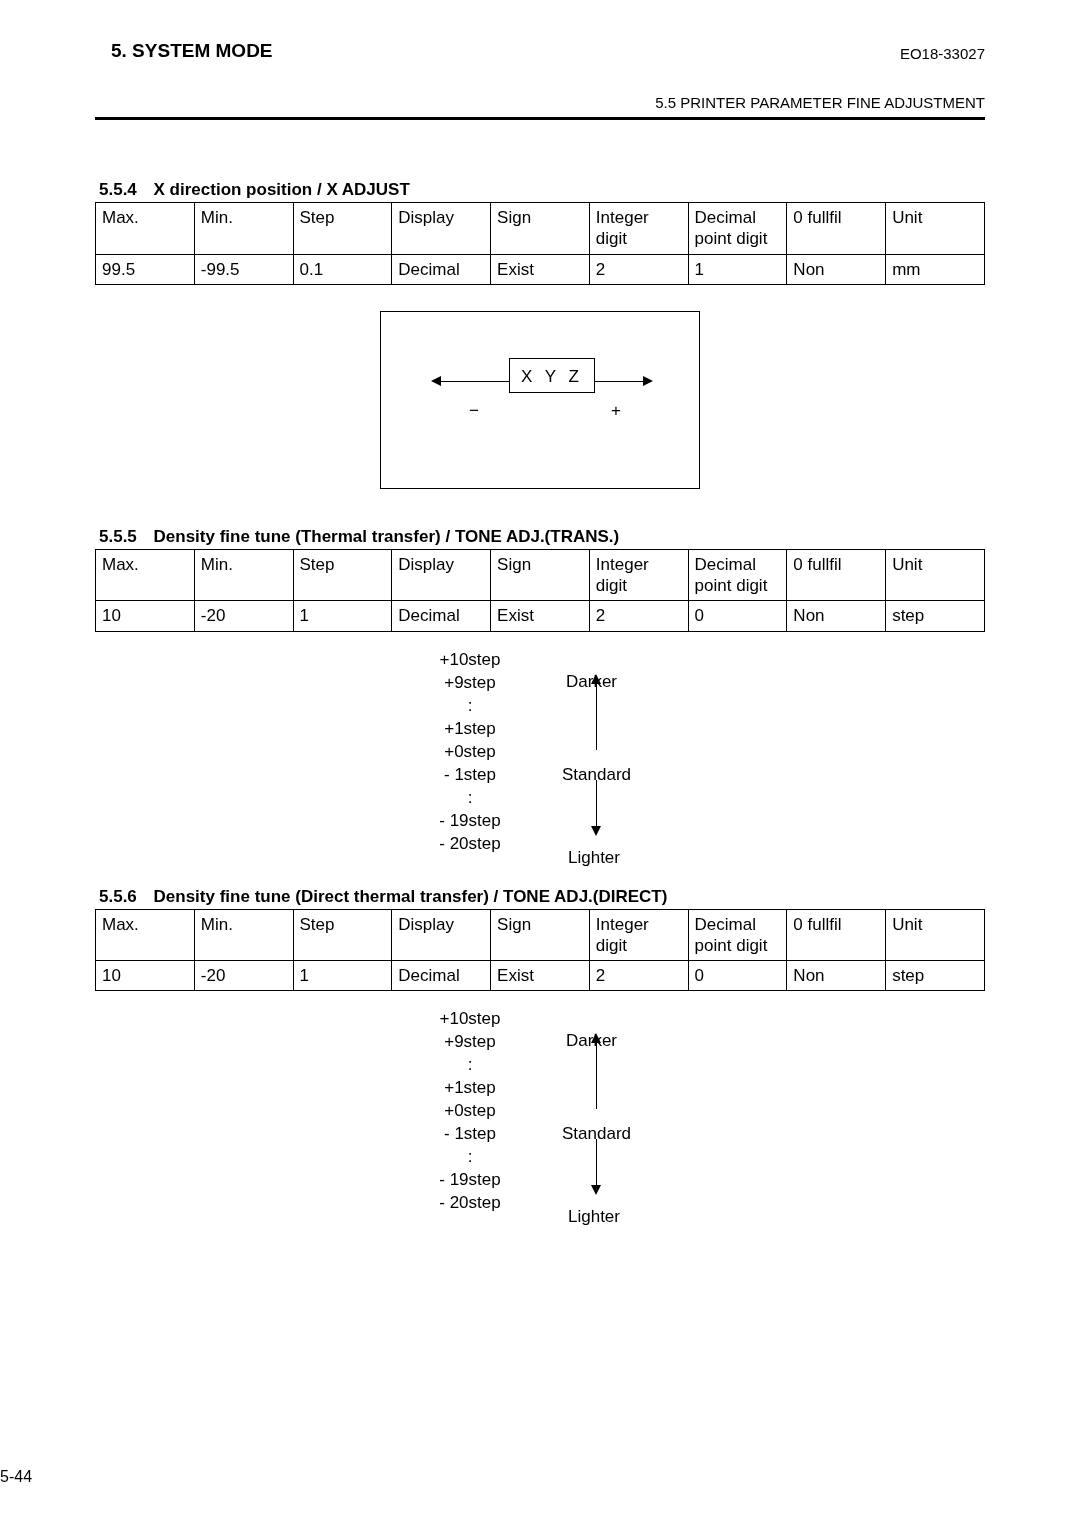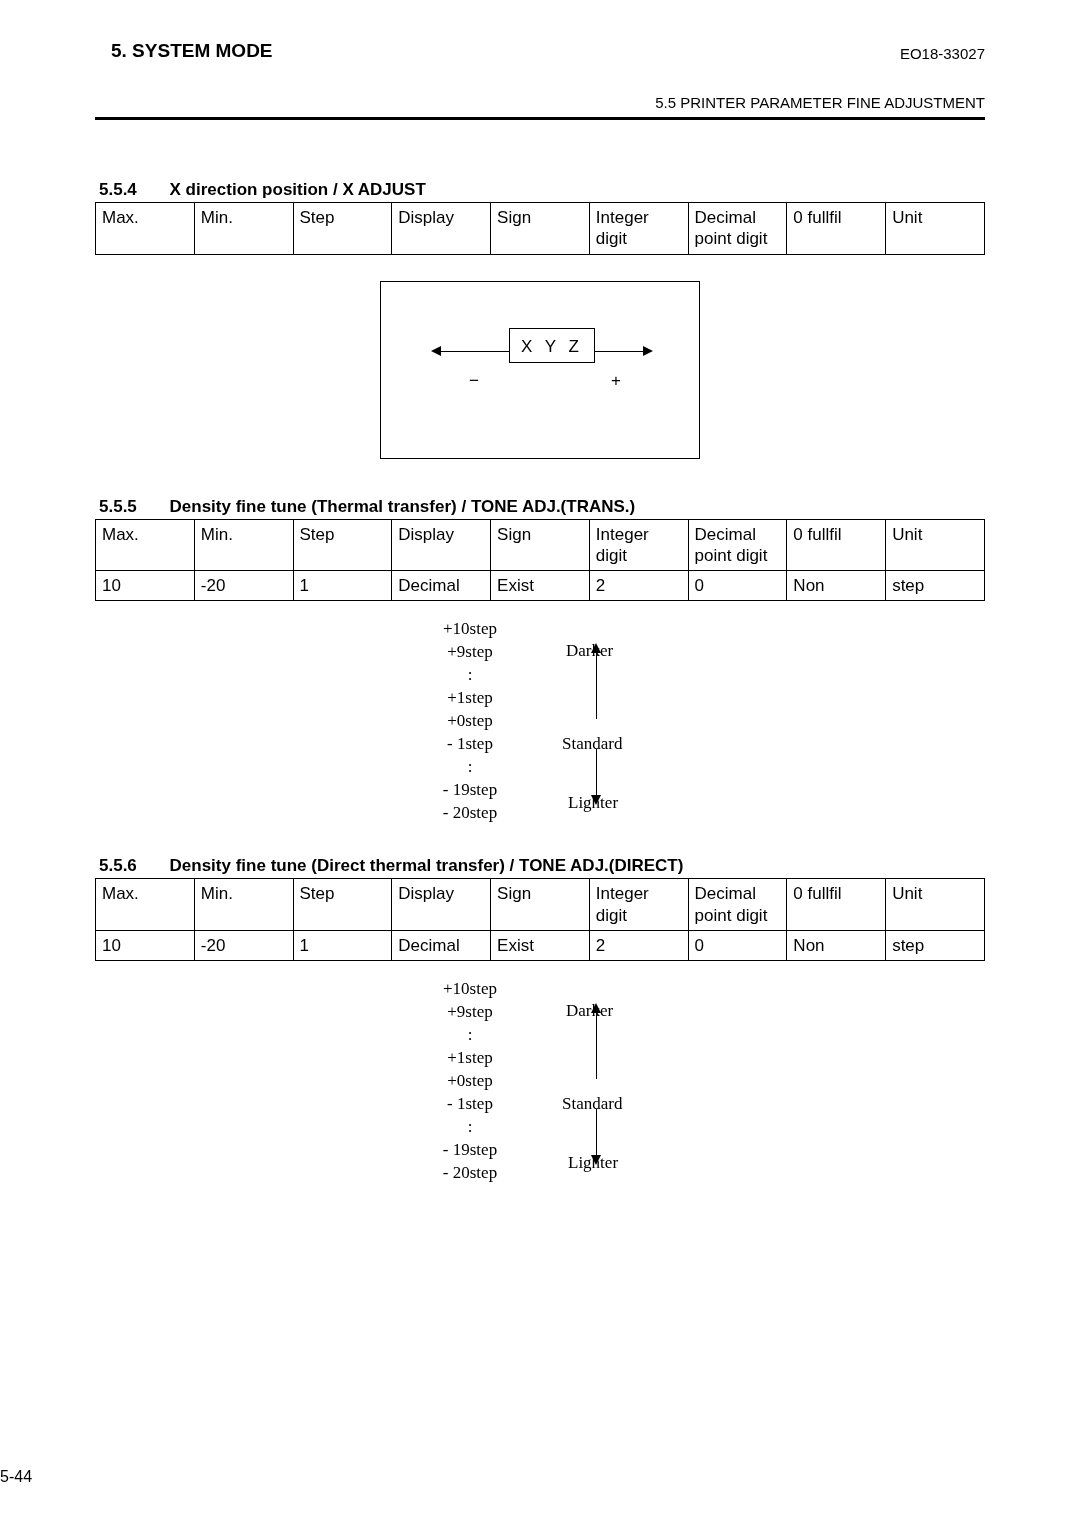--- a/index.html
+++ b/index.html
@@ -13,21 +13,21 @@
       padding:40px 95px 0 95px;
       font-size:17px;
     }
     .header-row { display:flex; justify-content:space-between; align-items:flex-end;margin-left:16px; }
     .header-left { font-weight:bold; font-size:19px; }
     .header-right { font-size:15px; }
     .subheader { text-align:right; font-size:15px; margin-top:32px; }
     .divider { border-top:3px solid #000; margin-top:6px; margin-bottom:60px; }
     .sec-title { margin-left:4px; margin-bottom:2px; }
     .sec-num { font-weight:bold; }
-    .sec-text { font-weight:bold; margin-left:28px; }
+    .sec-text { font-weight:bold; margin-left:12px; }
     table.param {
       border-collapse:collapse;
       width:100%;
       table-layout:fixed;
     }
     table.param th, table.param td {
       border:1.2px solid #000;
       padding:4px 6px;
       text-align:left;
       font-weight:normal;
@@ -84,40 +84,39 @@
       border-bottom:5px solid transparent;
       border-left:10px solid #000;
     }
     .minus { position:absolute; top:89px; left:88px; font-size:17px; }
     .plus  { position:absolute; top:89px; left:230px; font-size:17px; }
     
     .tone-diagram {
       margin:16px auto 32px auto;
       width:260px;
       display:flex;
-      font-family:Liberation Serif, serif;
     }
     .tone-col-steps {
       width:120px;
     }
     .tone-col-steps div {
       height:23px;
       line-height:23px;
       text-align:center;
       font-size:17px;
     }
     .tone-col-labels {
       position:relative;
       width:140px;
       margin-top:24px;
     }
     .tone-label { position:absolute; font-size:17px; }
     .tone-label.darker { top:0; left:36px; }
     .tone-label.standard { top:93px; left:32px; }
-    .tone-label.lighter { top:152px; left:38px; }
+    .tone-label.lighter { top:176px; left:38px; }
     
     .arrow-up-line {
       position:absolute;
       left:66px; top:10px; height:68px; width:1.2px; background:#000;
     }
     .arrow-up-head {
       position:absolute;
       left:61px; top:2px;
       width:0; height:0;
       border-left:5px solid transparent;
@@ -164,20 +163,31 @@
       <tr>
     <th>Max.</th>
     <th>Min.</th>
     <th>Step</th>
     <th>Display</th>
     <th>Sign</th>
     <th>Integer digit</th>
     <th>Decimal point digit</th>
     <th>0 fullfil</th>
     <th>Unit</th>
+  </tr>
+  <tr>
+    <td>99.5</td>
+    <td>-99.5</td>
+    <td>0.1</td>
+    <td>Decimal</td>
+    <td>Exist</td>
+    <td>2</td>
+    <td>1</td>
+    <td>Non</td>
+    <td>mm</td>
   </tr>
 </tbody>
   </table>
 <div class="diagram-box">
   <div class="arrow-line left"></div>
   <div class="arrow-line right"></div>
   <div class="arrow-head left"></div>
   <div class="arrow-head right"></div>
   <div class="inner-box">X Y Z</div>
   <div class="baseline"></div>

